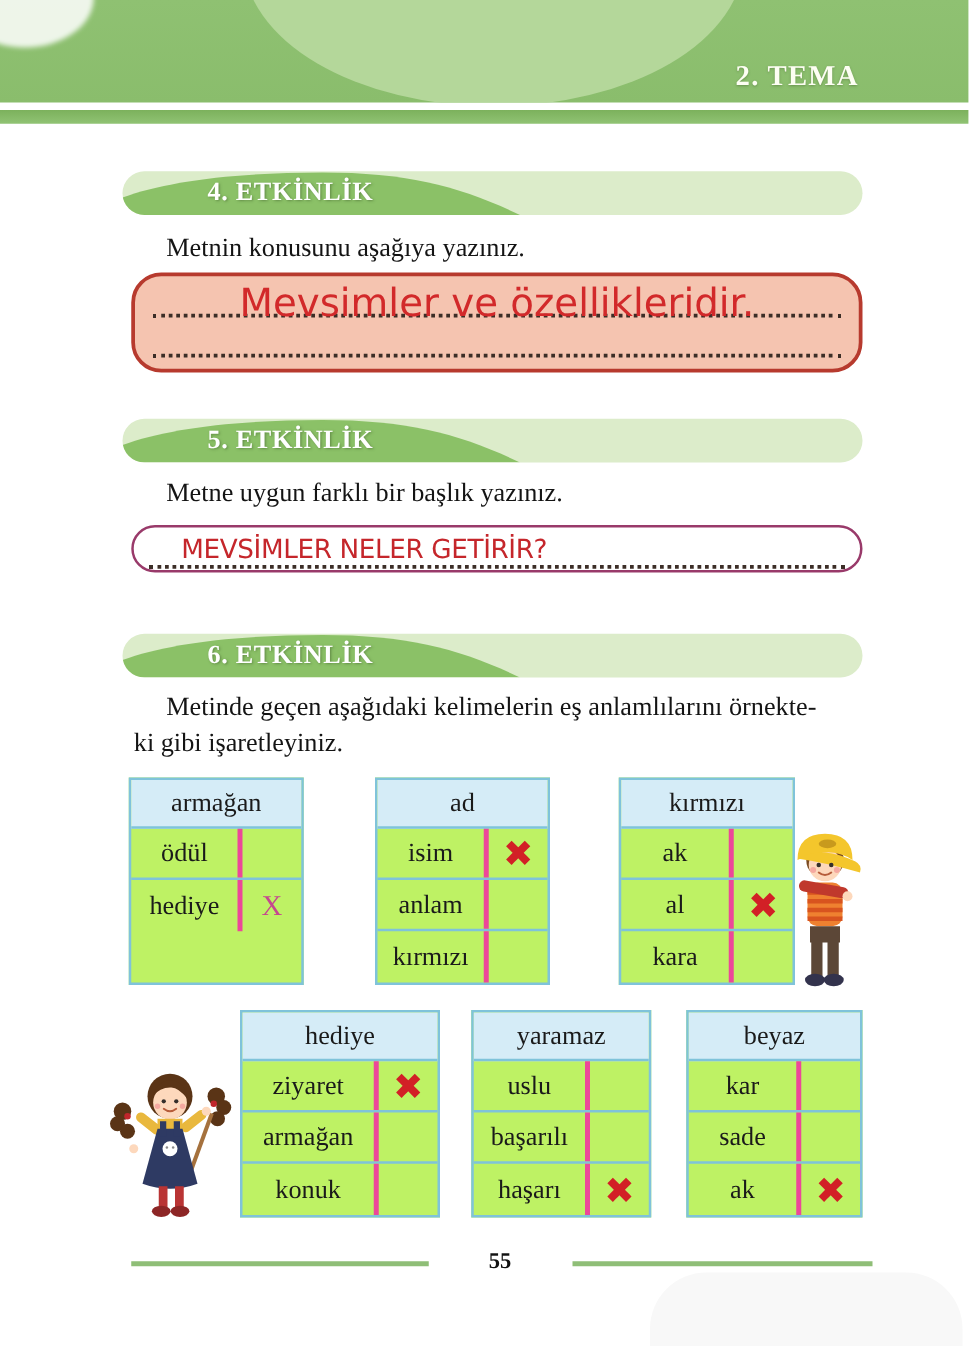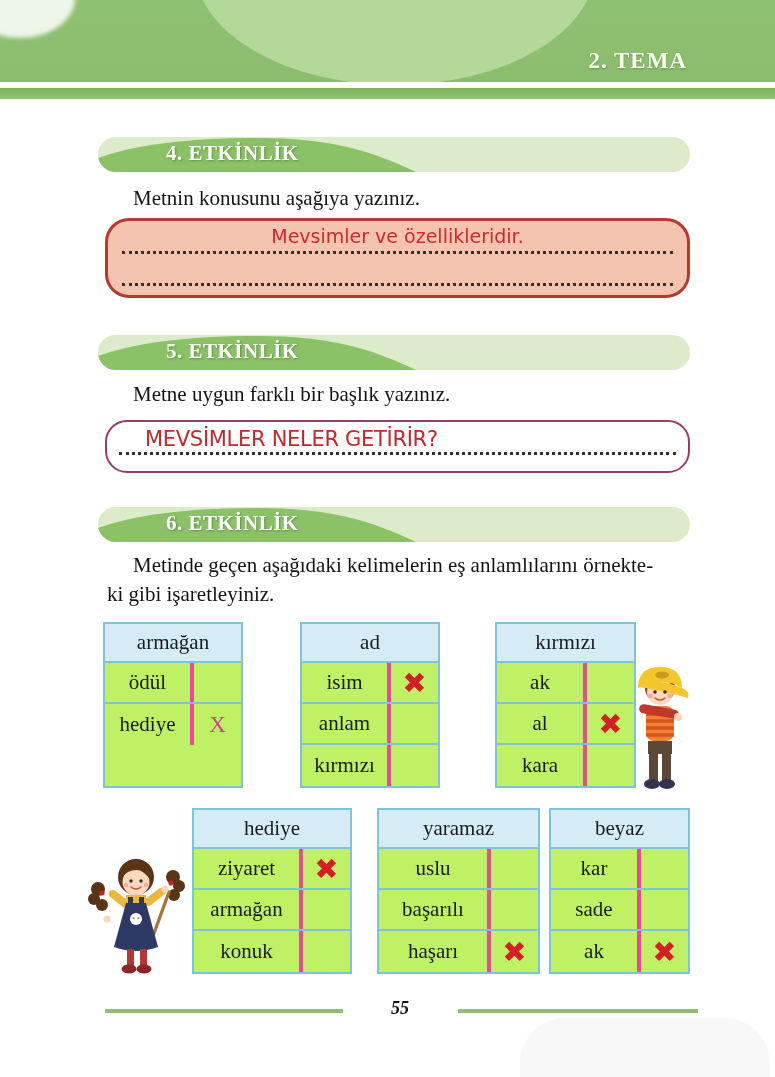--- a/index.html
+++ b/index.html
@@ -27,24 +27,24 @@
 
   .instr{position:absolute;font-size:21px;color:#141414;white-space:nowrap;}
 
   
   .ansbox{position:absolute;left:105px;top:218px;width:585px;height:80px;background:#f5c4b0;
           border:3px solid #b73a2e;border-radius:24px;box-sizing:border-box;}
   .dot{position:absolute;border-bottom:3px dotted #3c2e27;}
   .ansbox .l1{left:14px;right:14px;top:30px;}
   .ansbox .l2{left:14px;right:14px;top:62px;}
   .ans-text{position:absolute;left:0;right:0;top:4px;text-align:center;
-            font-family:"DejaVu Sans",sans-serif;font-size:19px;color:#d2292a;z-index:2;}
-
-  
-  .titlebox{position:absolute;left:105px;top:420px;width:585px;height:53px;background:#ffffff;
+            font-family:"DejaVu Sans",sans-serif;font-size:31px;color:#d2292a;z-index:2;}
+
+  
+  .titlebox{position:absolute;left:105px;top:420px;width:585px;height:38px;background:#ffffff;
             border:2px solid #993a6a;border-radius:22px;box-sizing:border-box;}
   .titlebox .t5line{left:12px;right:12px;top:30px;}
   .t5text{position:absolute;left:38px;top:5px;font-family:"DejaVu Sans",sans-serif;
           font-size:21px;letter-spacing:-.3px;color:#c5262b;white-space:nowrap;z-index:2;}
 
   
   .wtable{position:absolute;height:166px;background:#bef264;border:2px solid #7fc3da;
           box-sizing:border-box;}
   .wtable .hd{height:39px;background:#d5ecf7;border-bottom:2px solid #7fc3da;
               display:flex;align-items:center;justify-content:center;font-size:21px;box-sizing:border-box;}
@@ -52,21 +52,21 @@
   .wtable .row:last-child{border-bottom:none;}
   .wtable .w{flex:1;border-right:4px solid #ec4899;display:flex;align-items:center;
              justify-content:center;font-size:21px;box-sizing:border-box;}
   .wtable .m{width:47px;display:flex;align-items:center;justify-content:center;}
   .m.cross{font-family:"DejaVu Sans",sans-serif;font-weight:bold;font-size:29px;color:#d22026;}
   .m.ex{font-size:23px;color:#c5478f;}
 
   
   .pgline{position:absolute;top:1009px;height:4px;background:#8fbe77;}
   .pgnum{position:absolute;top:998px;left:371px;width:58px;text-align:center;
-         font-size:18px;font-weight:bold;color:#111;font-style:italic;}
+         font-size:18px;font-weight:bold;color:#111;}
   .wmark{position:absolute;left:520px;top:1018px;width:250px;height:120px;background:#f8f8f8;
          border-radius:45px;}
   .figure{position:absolute;}
 </style>
 </head>
 <body>
 
 <div class="page">
 
   <div class="band">
@@ -220,21 +220,21 @@
     <div class="row">
       <div class="w">armağan</div>
       <div class="m"></div>
     </div>
     <div class="row">
       <div class="w">konuk</div>
       <div class="m"></div>
     </div>
   </div>
 
-  <div class="wtable" style="left:377px;top:808px;width:163px">
+  <div class="wtable" style="left:377px;top:808px;width:144px">
     <div class="hd">yaramaz</div>
     <div class="row">
       <div class="w">uslu</div>
       <div class="m"></div>
     </div>
     <div class="row">
       <div class="w">başarılı</div>
       <div class="m"></div>
     </div>
     <div class="row">

